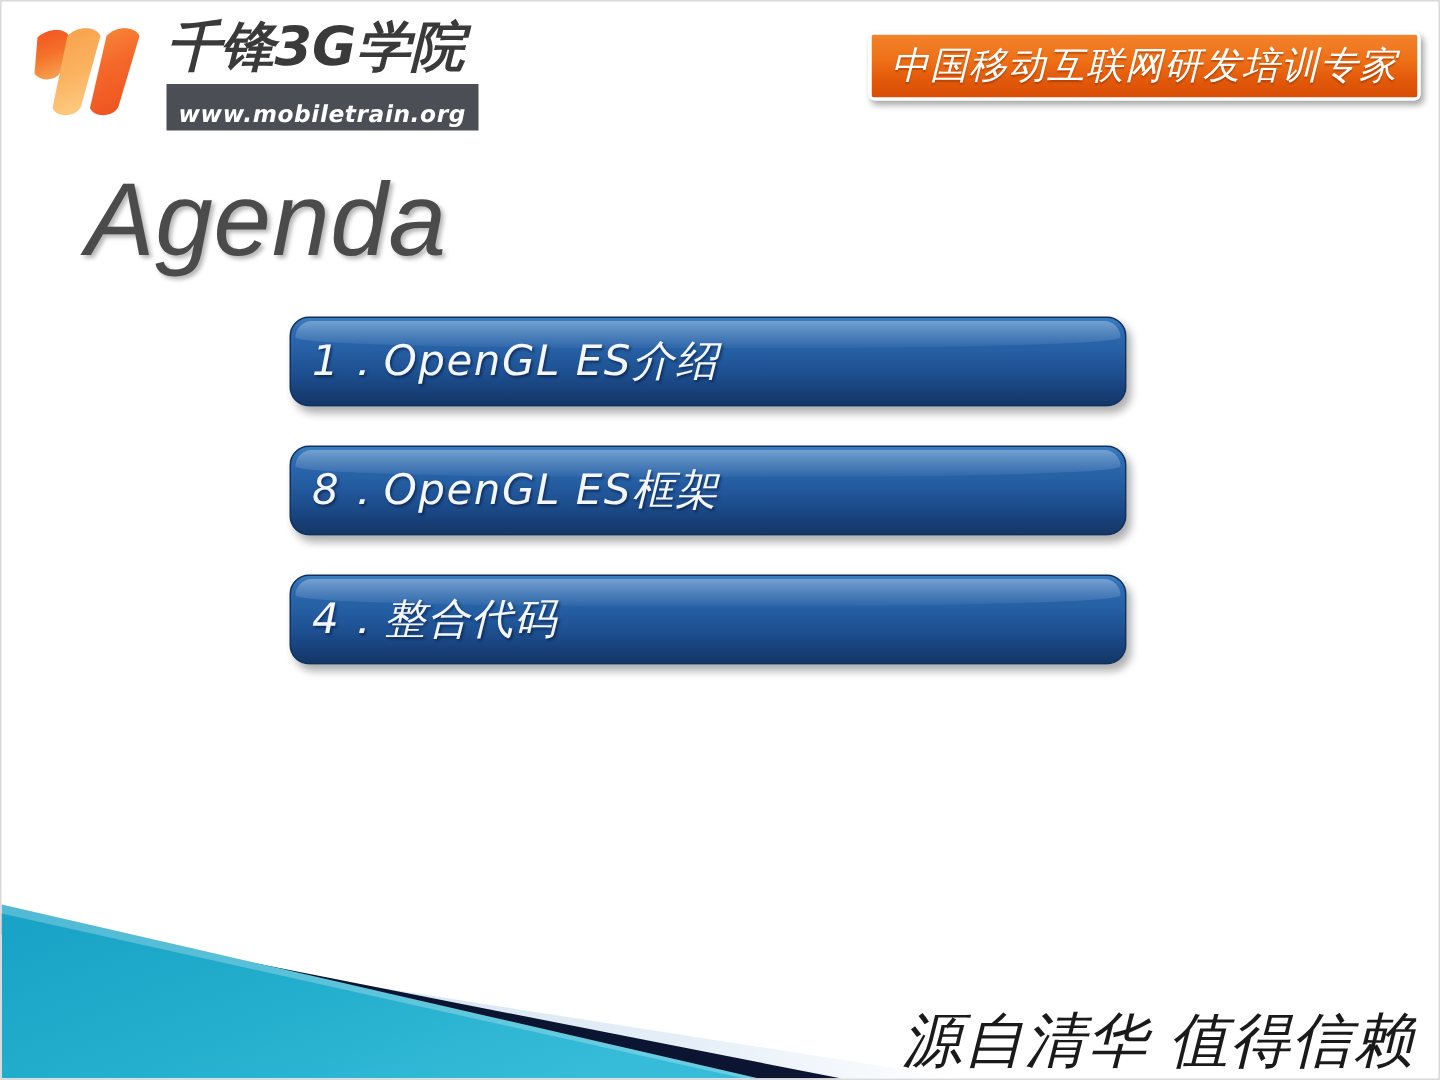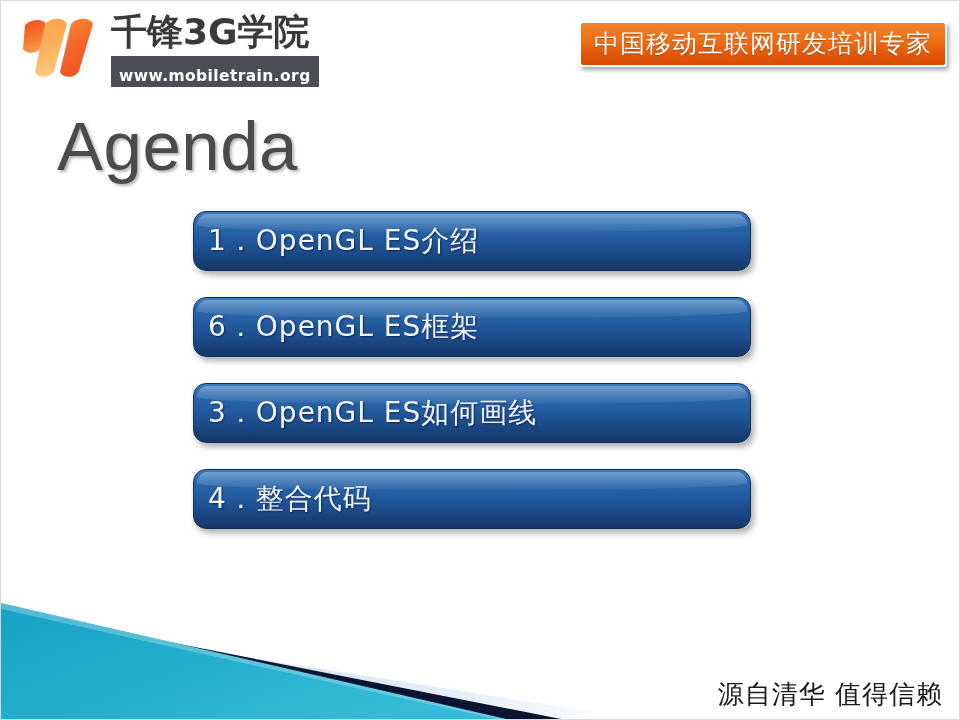--- a/index.html
+++ b/index.html
@@ -13,20 +13,21 @@
   }
 
   .slide {
     position: relative;
     width: 960px;
     height: 720px;
     background: #ffffff;
     overflow: hidden;
     box-sizing: border-box;
     border: 1px solid #d9d9d9;
+    font-style: italic;
   }
 
   
   .logo-block {
     position: absolute;
     left: 14px;
     top: 8px;
     width: 320px;
     height: 76px;
   }
@@ -168,21 +169,21 @@
     height: 130px;
     pointer-events: none;
   }
 
   
   .footer-tagline {
     position: absolute;
     right: 16px;
     bottom: 6px;
     font-family: "DejaVu Sans", "Liberation Sans", sans-serif;
-    font-size: 26px;
+    font-size: 40px;
     color: #1a1a1a;
     letter-spacing: 1px;
     line-height: 38px;
     white-space: nowrap;
   }
 </style>
 </head>
 <body>
 
 <div class="slide">
@@ -222,24 +223,21 @@
     <span class="banner-text">中国移动互联网研发培训专家</span>
   </div>
 
   <div class="slide-title">Agenda</div>
 
   <div class="agenda">
     <div class="agenda-bar">
       <span class="agenda-label">1．OpenGL ES介绍</span>
     </div>
     <div class="agenda-bar">
-      <span class="agenda-label">6．OpenGL ES框架</span>
-    </div>
-    <div class="agenda-bar">
-      <span class="agenda-label">3．OpenGL ES如何画线</span>
+      <span class="agenda-label">8．OpenGL ES框架</span>
     </div>
     <div class="agenda-bar">
       <span class="agenda-label">4．整合代码</span>
     </div>
   </div>
 
   <div class="deco">
     <svg width="960" height="130" viewBox="0 0 960 130" xmlns="http://www.w3.org/2000/svg">
       <defs>
         <linearGradient id="tealgrad" x1="0" y1="0" x2="1" y2="0.6">

